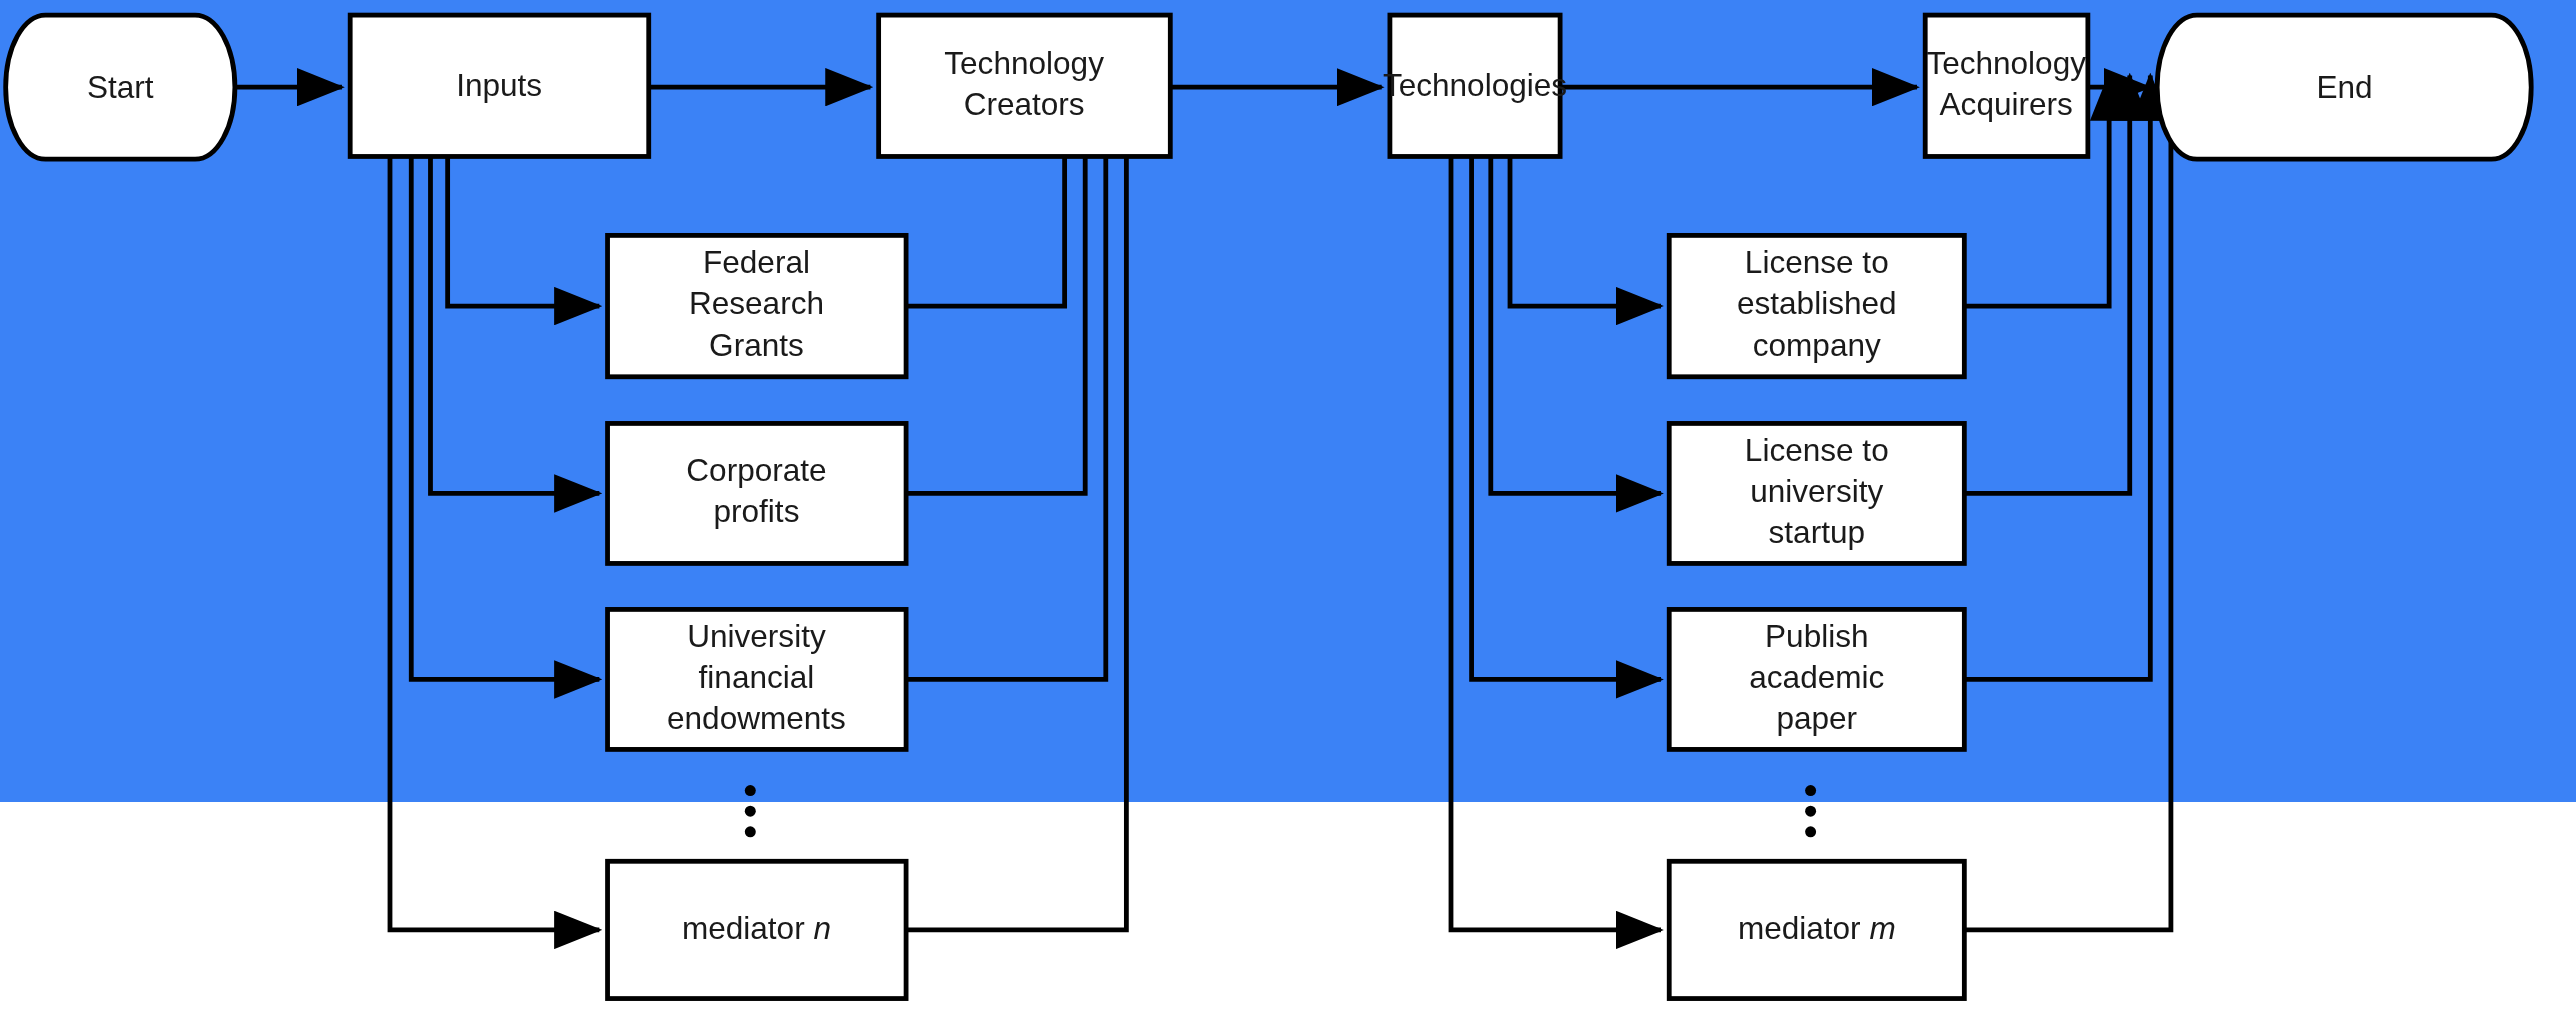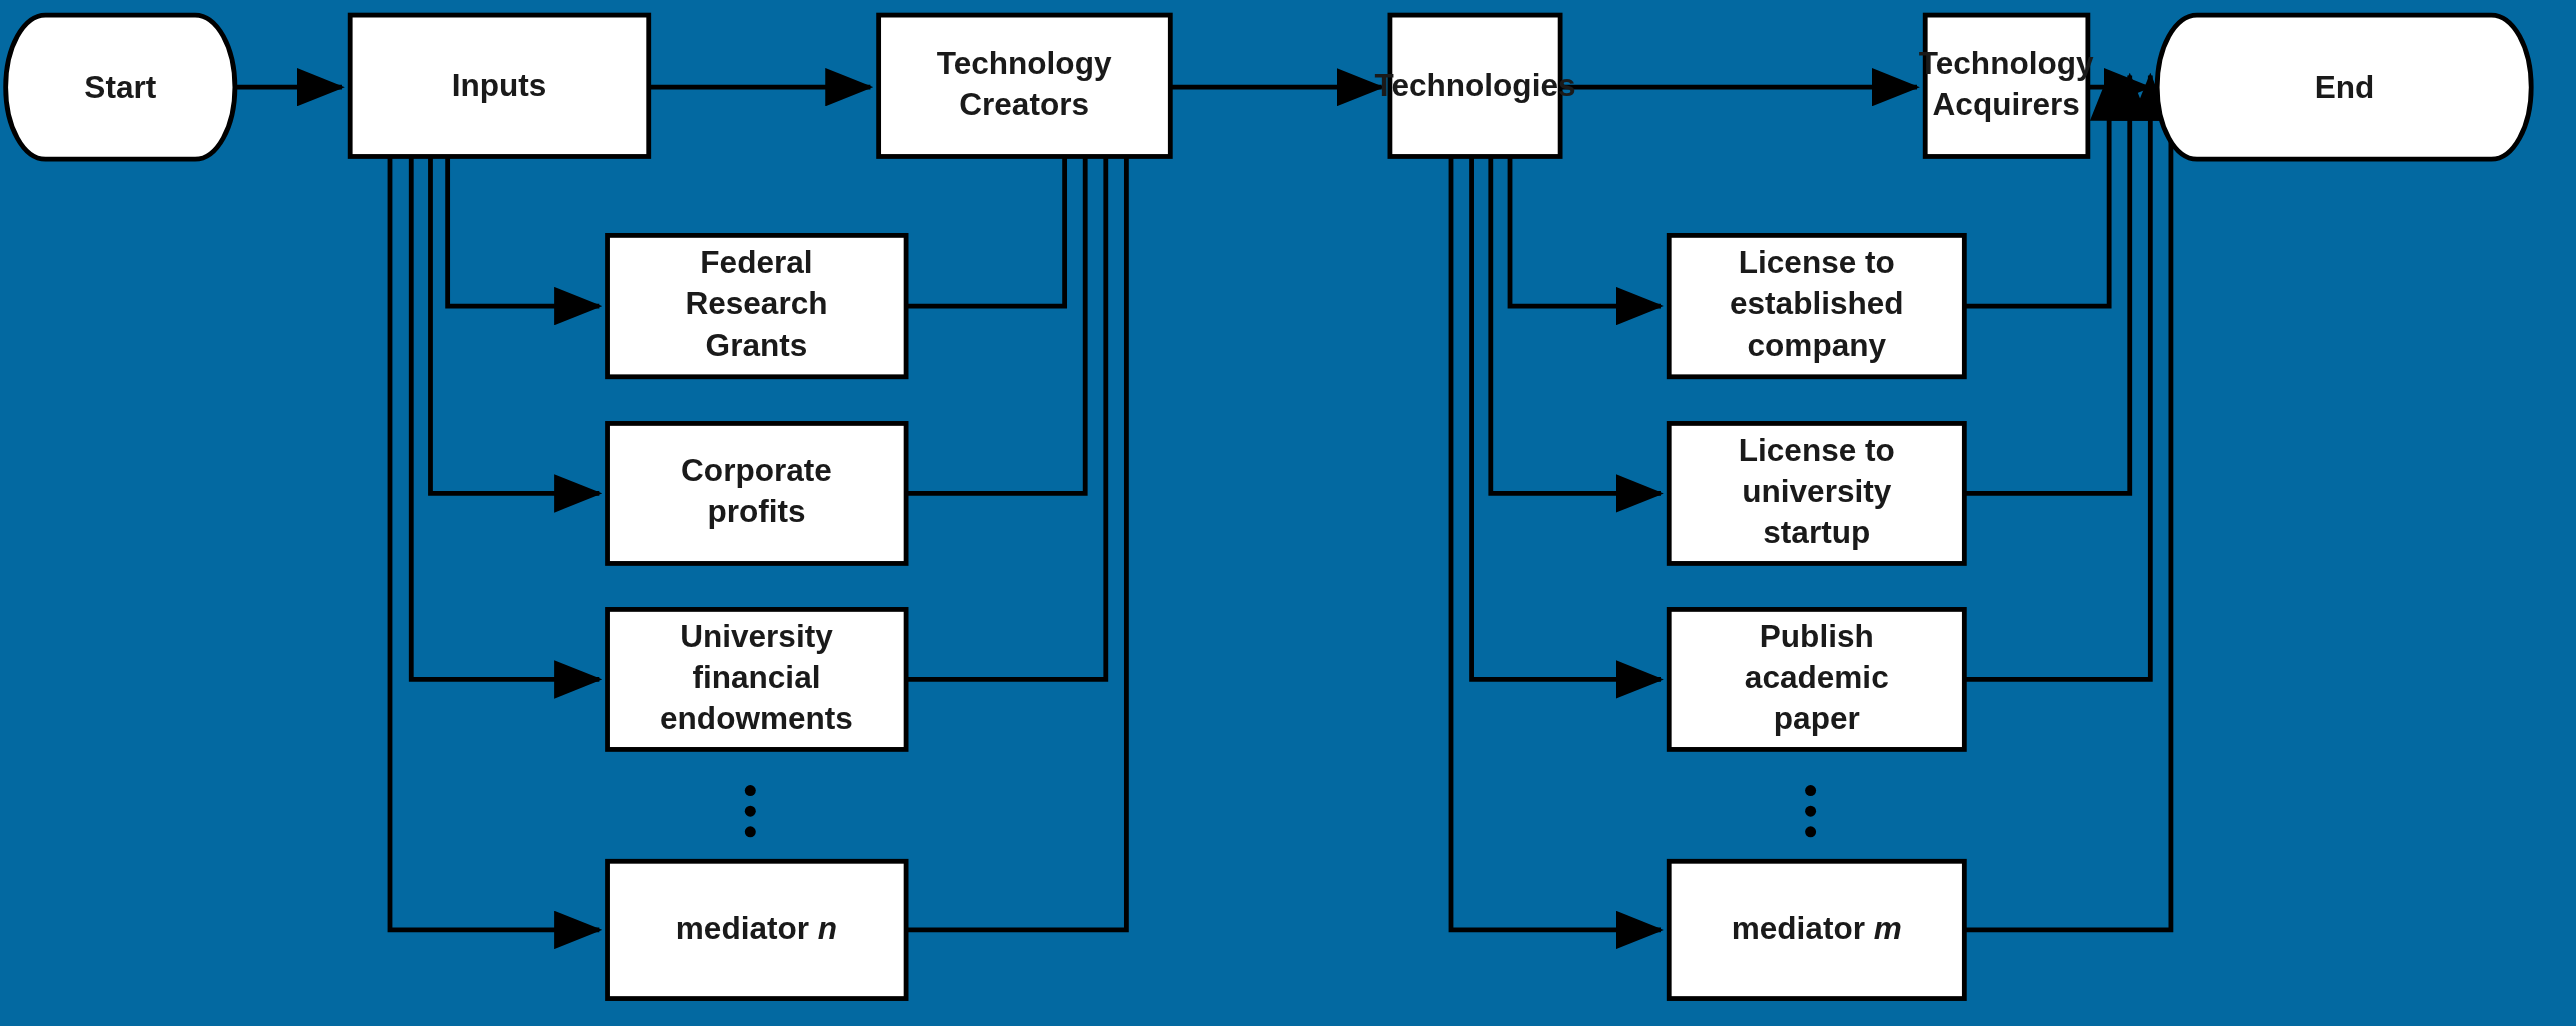--- a/index.html
+++ b/index.html
@@ -9,23 +9,22 @@
   }
   body {
     width: 2576px;
     height: 1026px;
     font-family: "Liberation Sans", sans-serif;
     overflow: hidden;
   }
   #diagram-root {
     position: relative;
     width: 2576px;
-    height: 1026px;
-    background: #0369a1;
-    font-weight: bold;
+    height: 802px;
+    background: #3b82f6;
   }
   svg#flow {
     display: block;
     width: 2576px;
     height: 1026px;
   }
   .node-rect {
     fill: #ffffff;
     stroke: #000000;
     stroke-width: 7;

